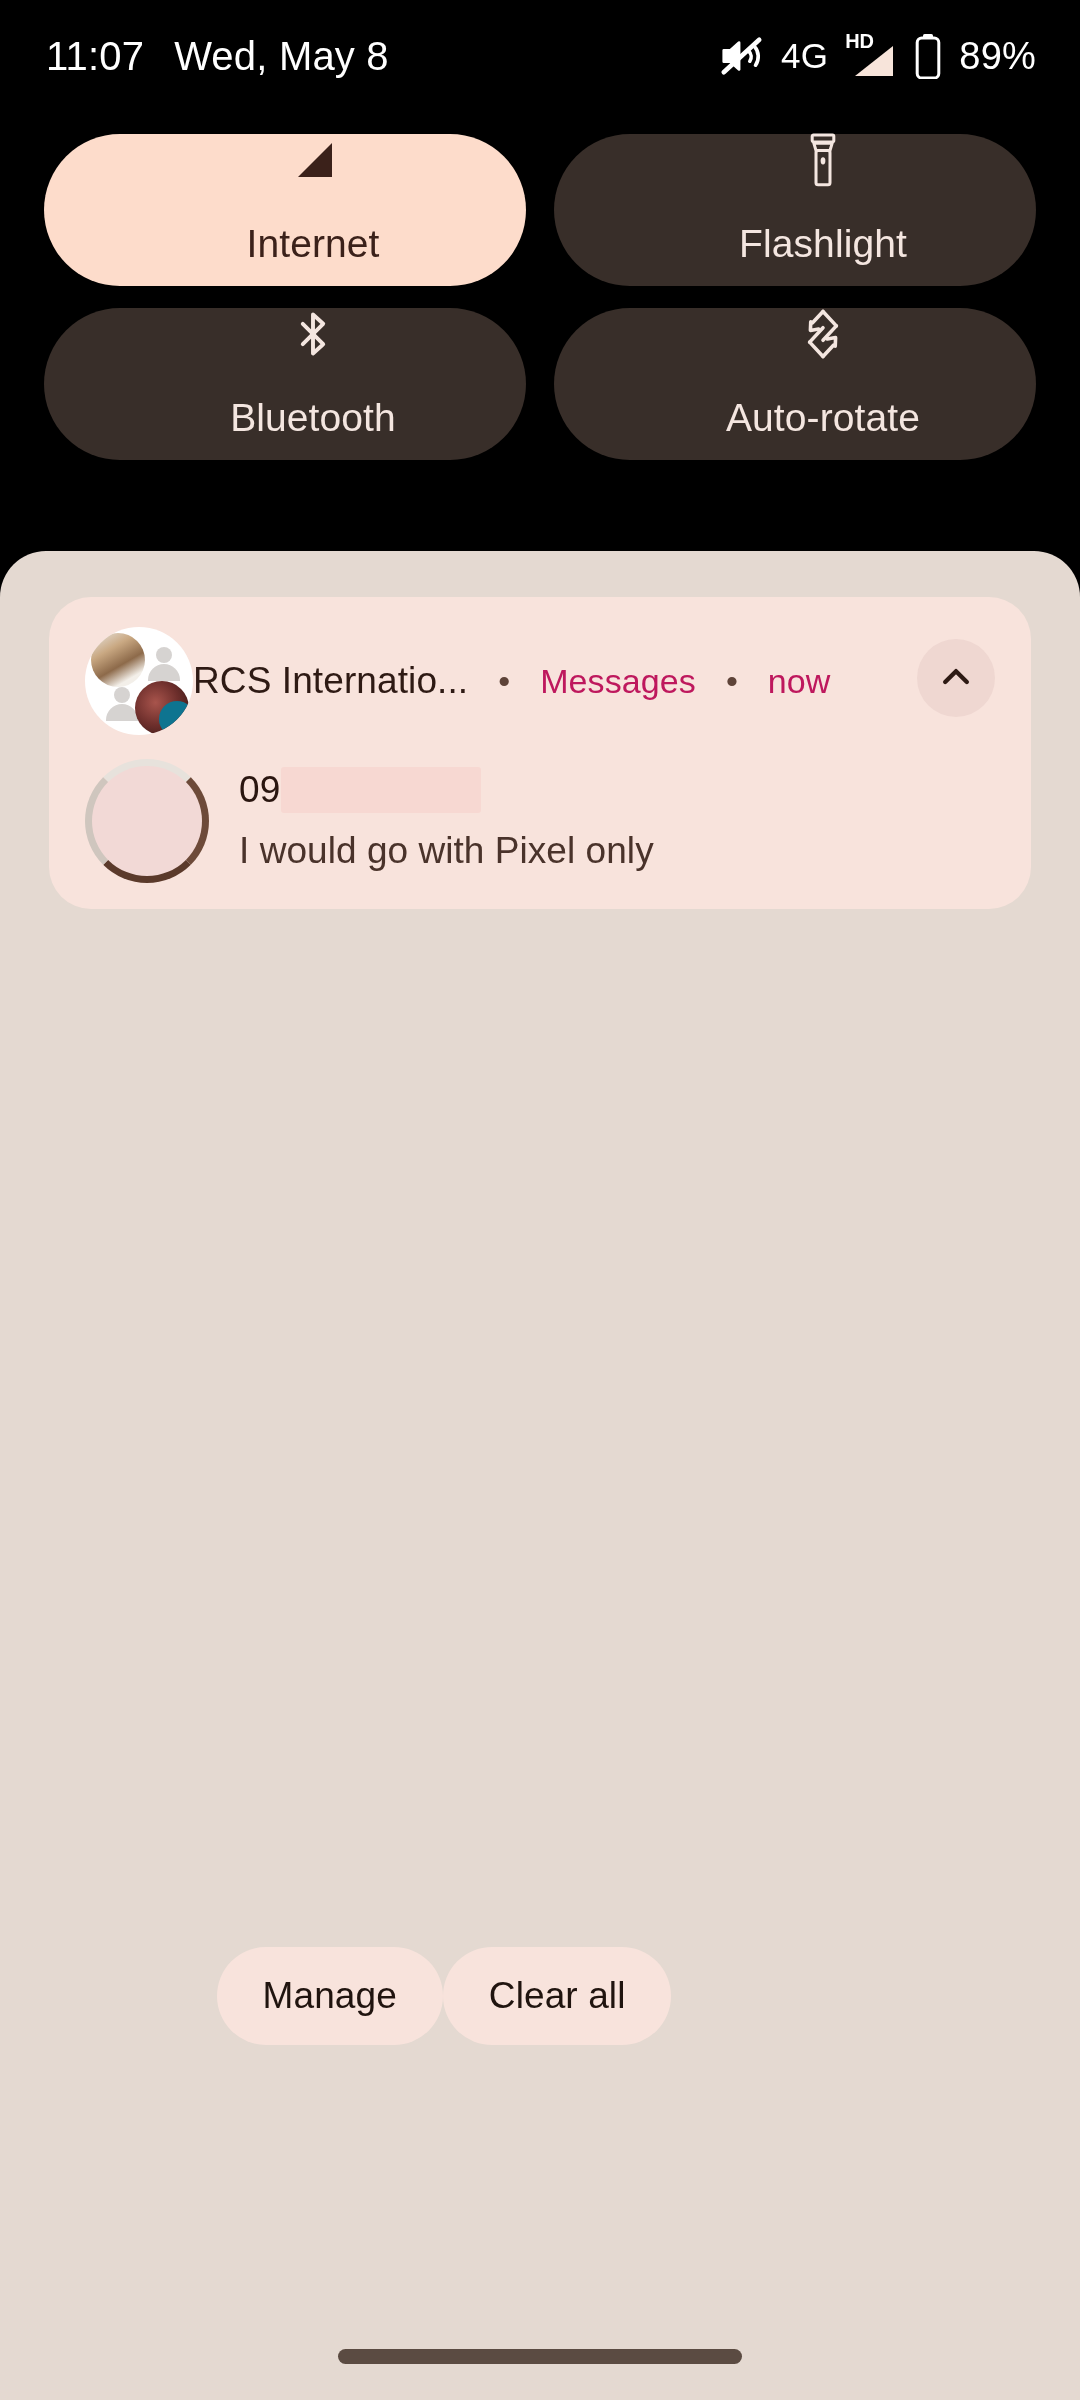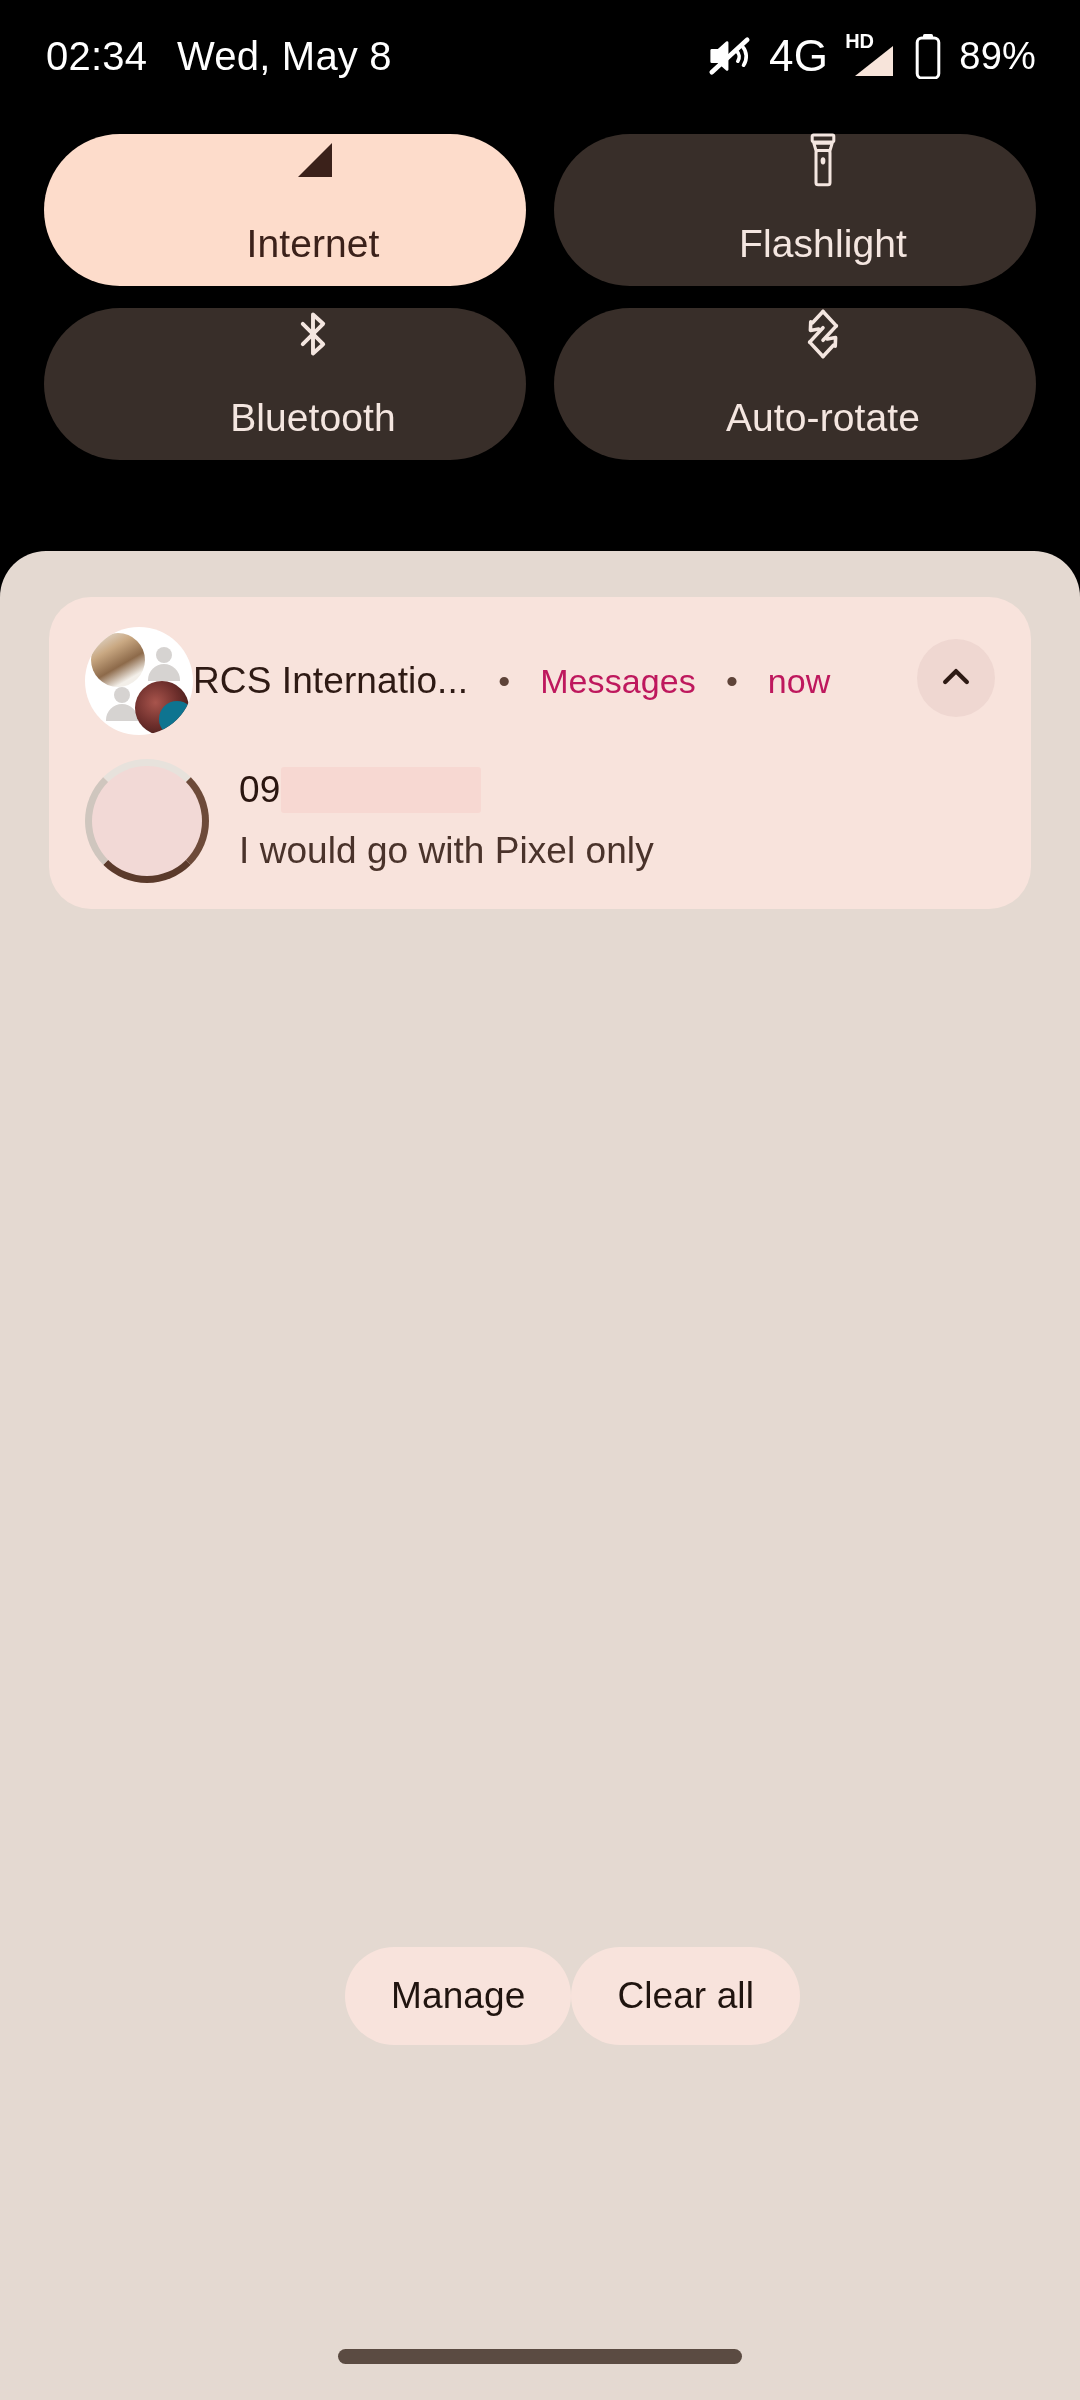--- a/index.html
+++ b/index.html
@@ -47,21 +47,21 @@
     letter-spacing: 0.2px;
     color: #ffffff;
   }
   .status-right {
     display: flex;
     align-items: center;
     gap: 17px;
   }
   .status-right svg { display: block; }
   .net-type {
-    font-size: 44px;
+    font-size: 35px;
     color: #ffffff;
     letter-spacing: 0.3px;
   }
   .signal-wrap {
     position: relative;
     display: flex;
     align-items: flex-end;
     height: 48px;
   }
   .hd-mark {
@@ -366,21 +366,21 @@
   }
 
   
   .shade-footer {
     position: absolute;
     top: 1396px;
     left: 0;
     width: 888px;
     padding: 0 88px;
     display: flex;
-    justify-content: flex-end;
+    justify-content: center;
   }
   .pill-btn {
     background: #F8E3DC;
     border: none;
     border-radius: 50px;
     height: 98px;
     padding: 0 46px;
     font-family: inherit;
     font-size: 37px;
     color: #20140F;
@@ -400,21 +400,21 @@
     background: #5B4B42;
   }
 </style>
 </head>
 <body>
 
 <div id="phone">
 
   <div class="status-bar">
     <div class="status-left">
-      <span class="status-clock">02:34</span>
+      <span class="status-clock">11:07</span>
       <span class="status-date">Wed, May 8</span>
     </div>
     <div class="status-right">
 
       <span>
         <svg width="46" height="46" viewBox="0 0 24 24" fill="none" stroke="#ffffff" stroke-width="1.9" stroke-linecap="round" stroke-linejoin="round">
           <path d="M11 5 L6.5 9 H3 v6 h3.5 L11 19 Z" fill="#ffffff" stroke="#ffffff" stroke-width="1.4"></path>
           <path d="M16 9.5 a4 4 0 0 1 0.6 5.2"></path>
           <path d="M19 7 a8 8 0 0 1 0.6 9.8"></path>
           <line x1="3" y1="20.5" x2="21.5" y2="3.5" stroke="#ffffff" stroke-width="2.4"></line>

